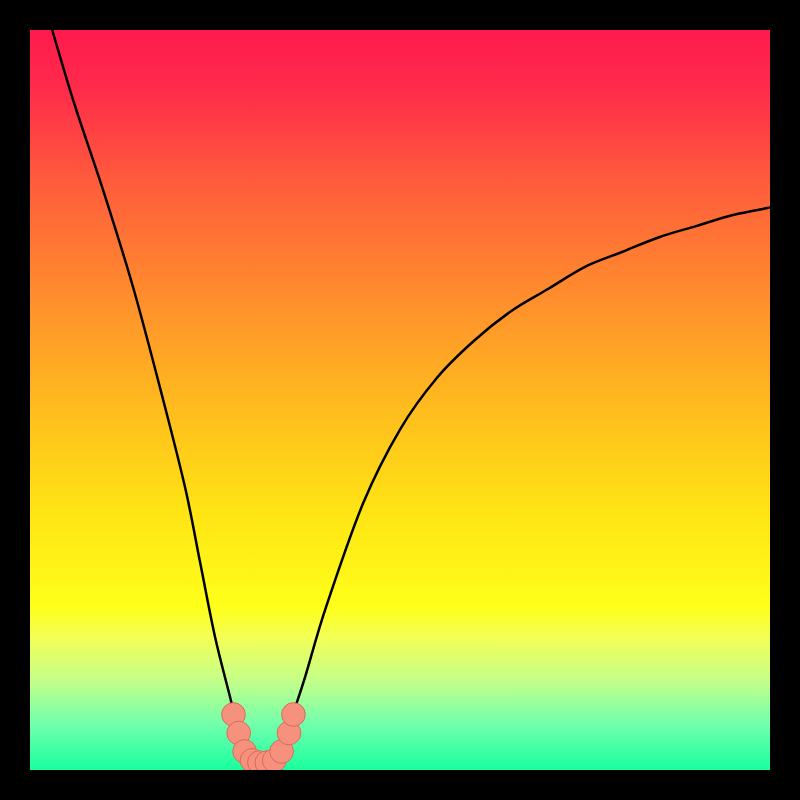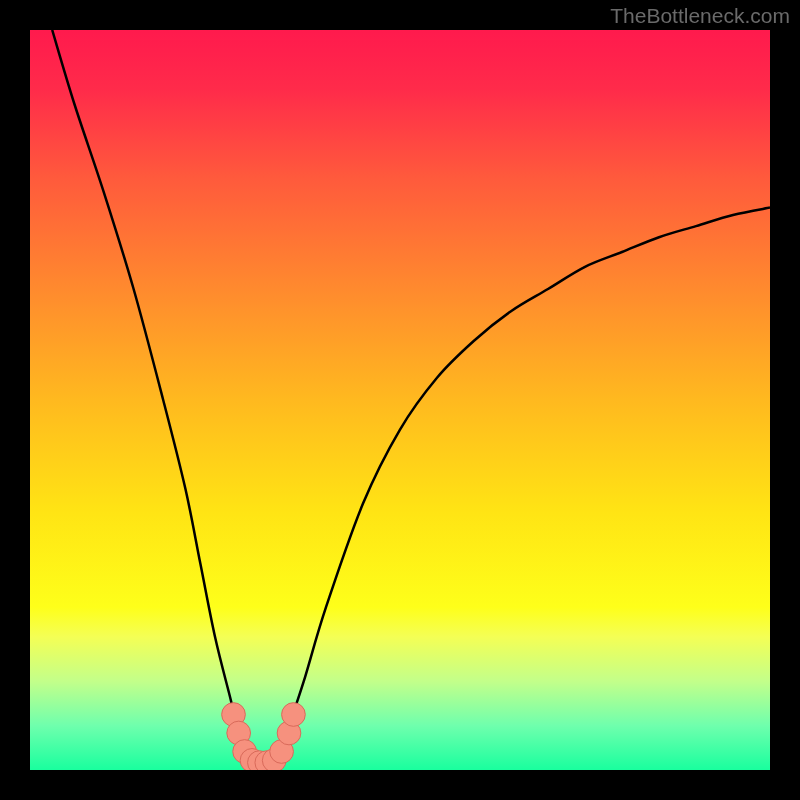--- a/index.html
+++ b/index.html
@@ -35,21 +35,20 @@
     font-size: 21px;
     font-weight: 500;
     font-family: Arial, sans-serif;
   }
   svg { display: block; }
 </style>
 </head>
 <body>
 
 <div class="frame">
-  <div class="watermark">TheBottleneck.com</div>
   <div class="plot">
     <svg id="chart-svg" width="740" height="740" viewBox="0 0 740 740">
         <defs>
           <linearGradient id="bg-grad" x1="0" y1="0" x2="0" y2="1">
             <stop offset="0%" stop-color="#ff1a4d"></stop>
             <stop offset="8%" stop-color="#ff2b4a"></stop>
             <stop offset="20%" stop-color="#ff5a3c"></stop>
             <stop offset="35%" stop-color="#ff8a2e"></stop>
             <stop offset="50%" stop-color="#ffb91f"></stop>
             <stop offset="65%" stop-color="#ffe414"></stop>

